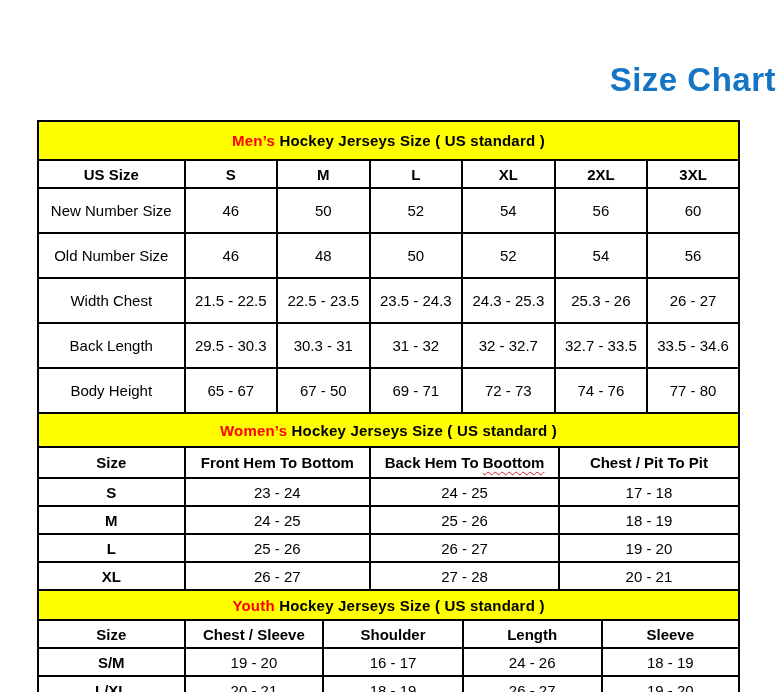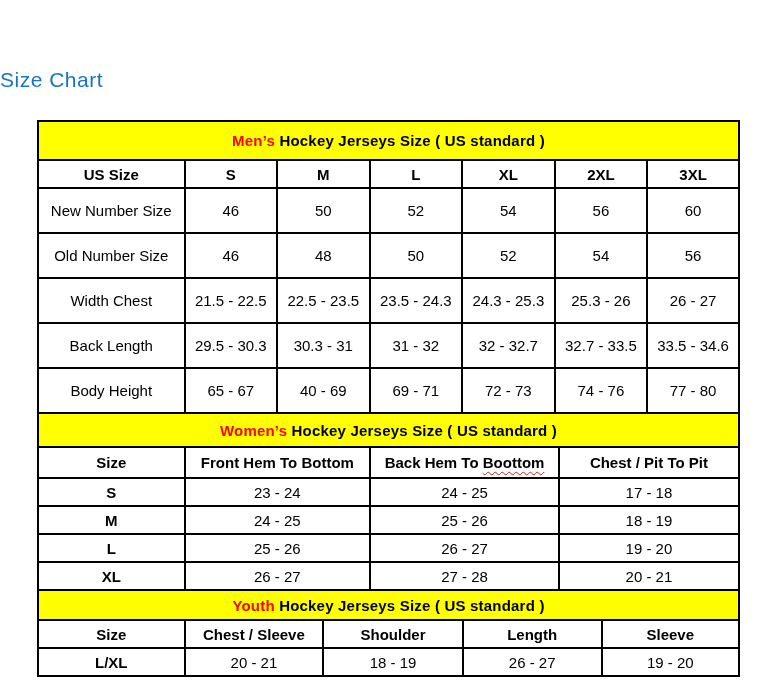--- a/index.html
+++ b/index.html
@@ -5,24 +5,24 @@
   html, body { margin: 0; padding: 0; }
   body {
     width: 776px; height: 692px;
     background: #ffffff;
     font-family: "Liberation Sans", sans-serif;
     color: #000;
     overflow: hidden;
   }
   .title {
     margin: 62px 0 0 0;
-    text-align: left;
-    font-size: 21px;
+    text-align: right;
+    font-size: 33px;
     line-height: 36px;
-    font-weight: 400;
+    font-weight: 700;
     color: #1575C5;
     letter-spacing: 0.5px;
   }
   .chart {
     margin: 22px 0 0 37px;
     width: 703px;
   }
   table.size-table {
     border-collapse: collapse;
     width: 703px;
@@ -126,21 +126,21 @@
             <td class="val">29.5 - 30.3</td>
             <td class="val">30.3 - 31</td>
             <td class="val">31 - 32</td>
             <td class="val">32 - 32.7</td>
             <td class="val">32.7 - 33.5</td>
             <td class="val">33.5 - 34.6</td>
           </tr>
           <tr class="data">
             <td class="row-label">Body Height</td>
             <td class="val">65 - 67</td>
-            <td class="val">40 - 69</td>
+            <td class="val">67 - 50</td>
             <td class="val">69 - 71</td>
             <td class="val">72 - 73</td>
             <td class="val">74 - 76</td>
             <td class="val">77 - 80</td>
           </tr>
         </tbody>
       </table>
       <table class="size-table womens">
         <colgroup>
           <col style="width: 20.9%;">
@@ -197,20 +197,27 @@
             <td colspan="5" class="band"><span class="accent">Youth</span><span> Hockey Jerseys Size ( US standard )</span></td>
           </tr>
           <tr class="cols">
             <td>Size</td>
             <td>Chest / Sleeve</td>
             <td>Shoulder</td>
             <td>Length</td>
             <td>Sleeve</td>
           </tr>
           <tr class="data">
+            <td class="row-label">S/M</td>
+            <td class="val">19 - 20</td>
+            <td class="val">16 - 17</td>
+            <td class="val">24 - 26</td>
+            <td class="val">18 - 19</td>
+          </tr>
+          <tr class="data">
             <td class="row-label">L/XL</td>
             <td class="val">20 - 21</td>
             <td class="val">18 - 19</td>
             <td class="val">26 - 27</td>
             <td class="val">19 - 20</td>
           </tr>
         </tbody>
       </table>
     </div>
 </div>

